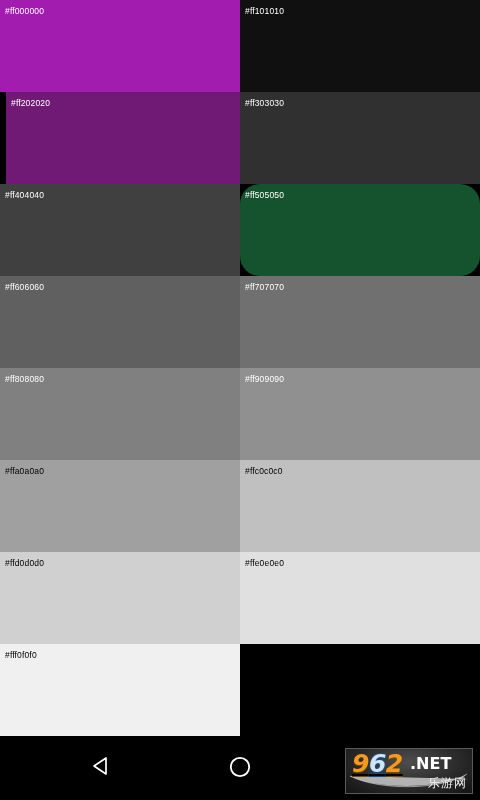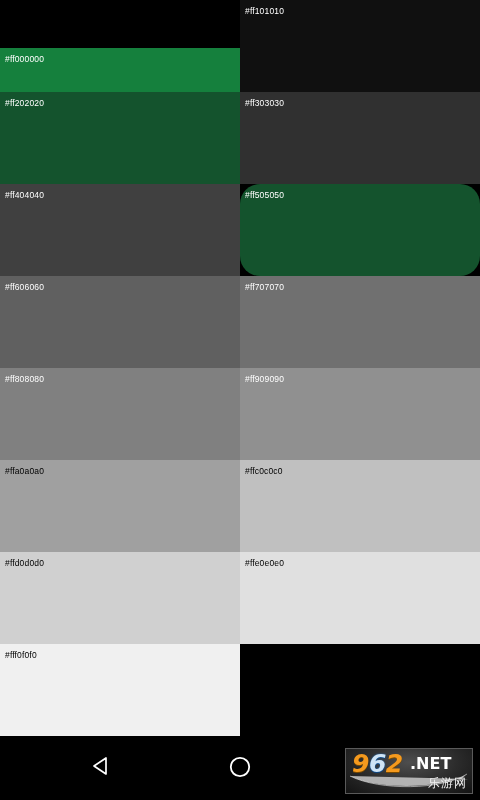--- a/index.html
+++ b/index.html
@@ -101,20 +101,21 @@
   #wm-962 {
     position: absolute;
     left: 6px;
     top: 2px;
     font-family: "DejaVu Sans", sans-serif;
     font-weight: bold;
     font-style: italic;
     font-size: 25px;
     line-height: 26px;
     letter-spacing: -0.5px;
+    text-decoration: underline;
   }
   .wm-d-orange {
     color: #f59a1e;
     text-shadow: 0 1px 0 #7a4a00;
   }
   .wm-d-blue {
     color: #cfe4f5;
     text-shadow: 0 0 2px #1d6fc4, 0 1px 0 #0b3c70;
   }
   #wm-net {
@@ -139,28 +140,28 @@
     letter-spacing: 1px;
   }
 </style>
 </head>
 <body>
 
 <div id="screen" style="background-color: rgb(0, 0, 0);">
 
   <div id="swatch-grid">
 
-    <div class="swatch" style="background-color: #15803d; margin-top: 48px;">
+    <div class="swatch" style="background-color: #a21caf;">
       <span class="swatch-label light-text" style="color: rgb(255, 255, 255);">#ff000000</span>
     </div>
     <div class="swatch" style="background-color: rgb(16, 16, 16);">
       <span class="swatch-label light-text" style="color: rgb(255, 255, 255);">#ff101010</span>
     </div>
 
-    <div class="swatch" style="background-color: #14532d;">
+    <div class="swatch" style="background-color: #701a75; margin-left: 6px;">
       <span class="swatch-label light-text" style="color: rgb(255, 255, 255);">#ff202020</span>
     </div>
     <div class="swatch" style="background-color: rgb(48, 48, 48);">
       <span class="swatch-label light-text" style="color: rgb(255, 255, 255);">#ff303030</span>
     </div>
 
     <div class="swatch" style="background-color: rgb(64, 64, 64); padding-left: 28px;">
       <span class="swatch-label light-text" style="color: rgb(255, 255, 255);">#ff404040</span>
     </div>
     <div class="swatch" style="background-color: #14532d; border-radius: 20px;">

